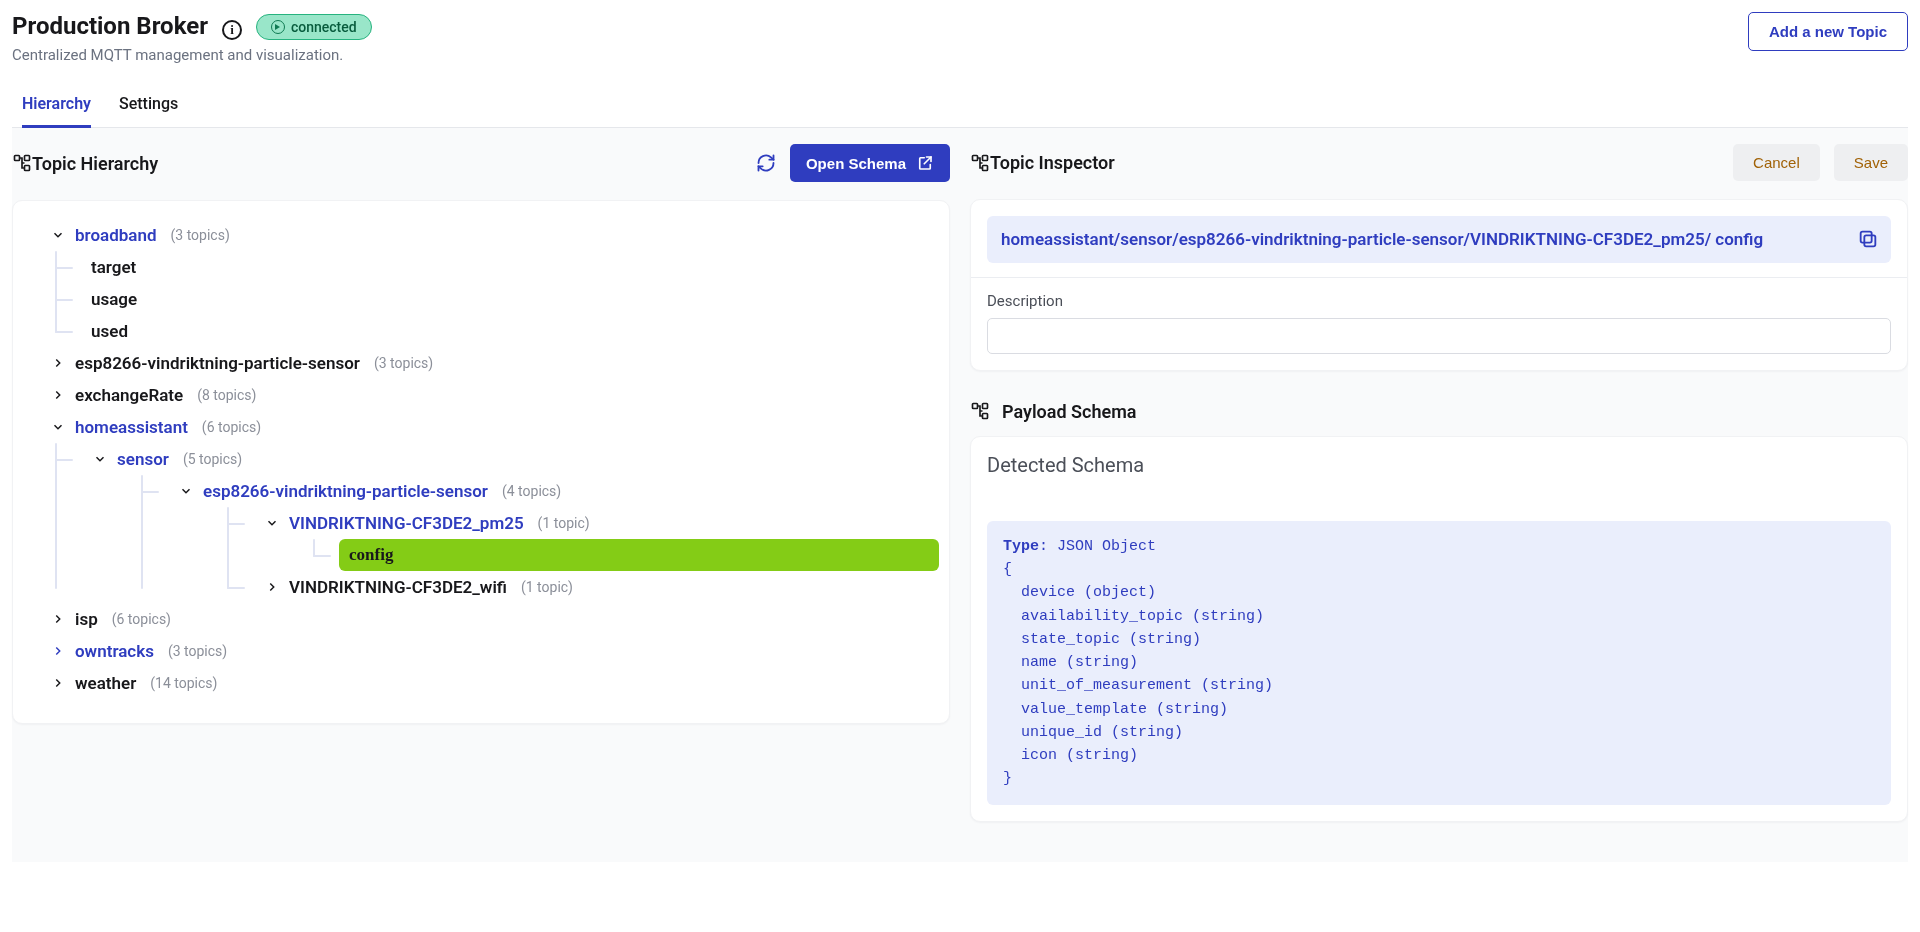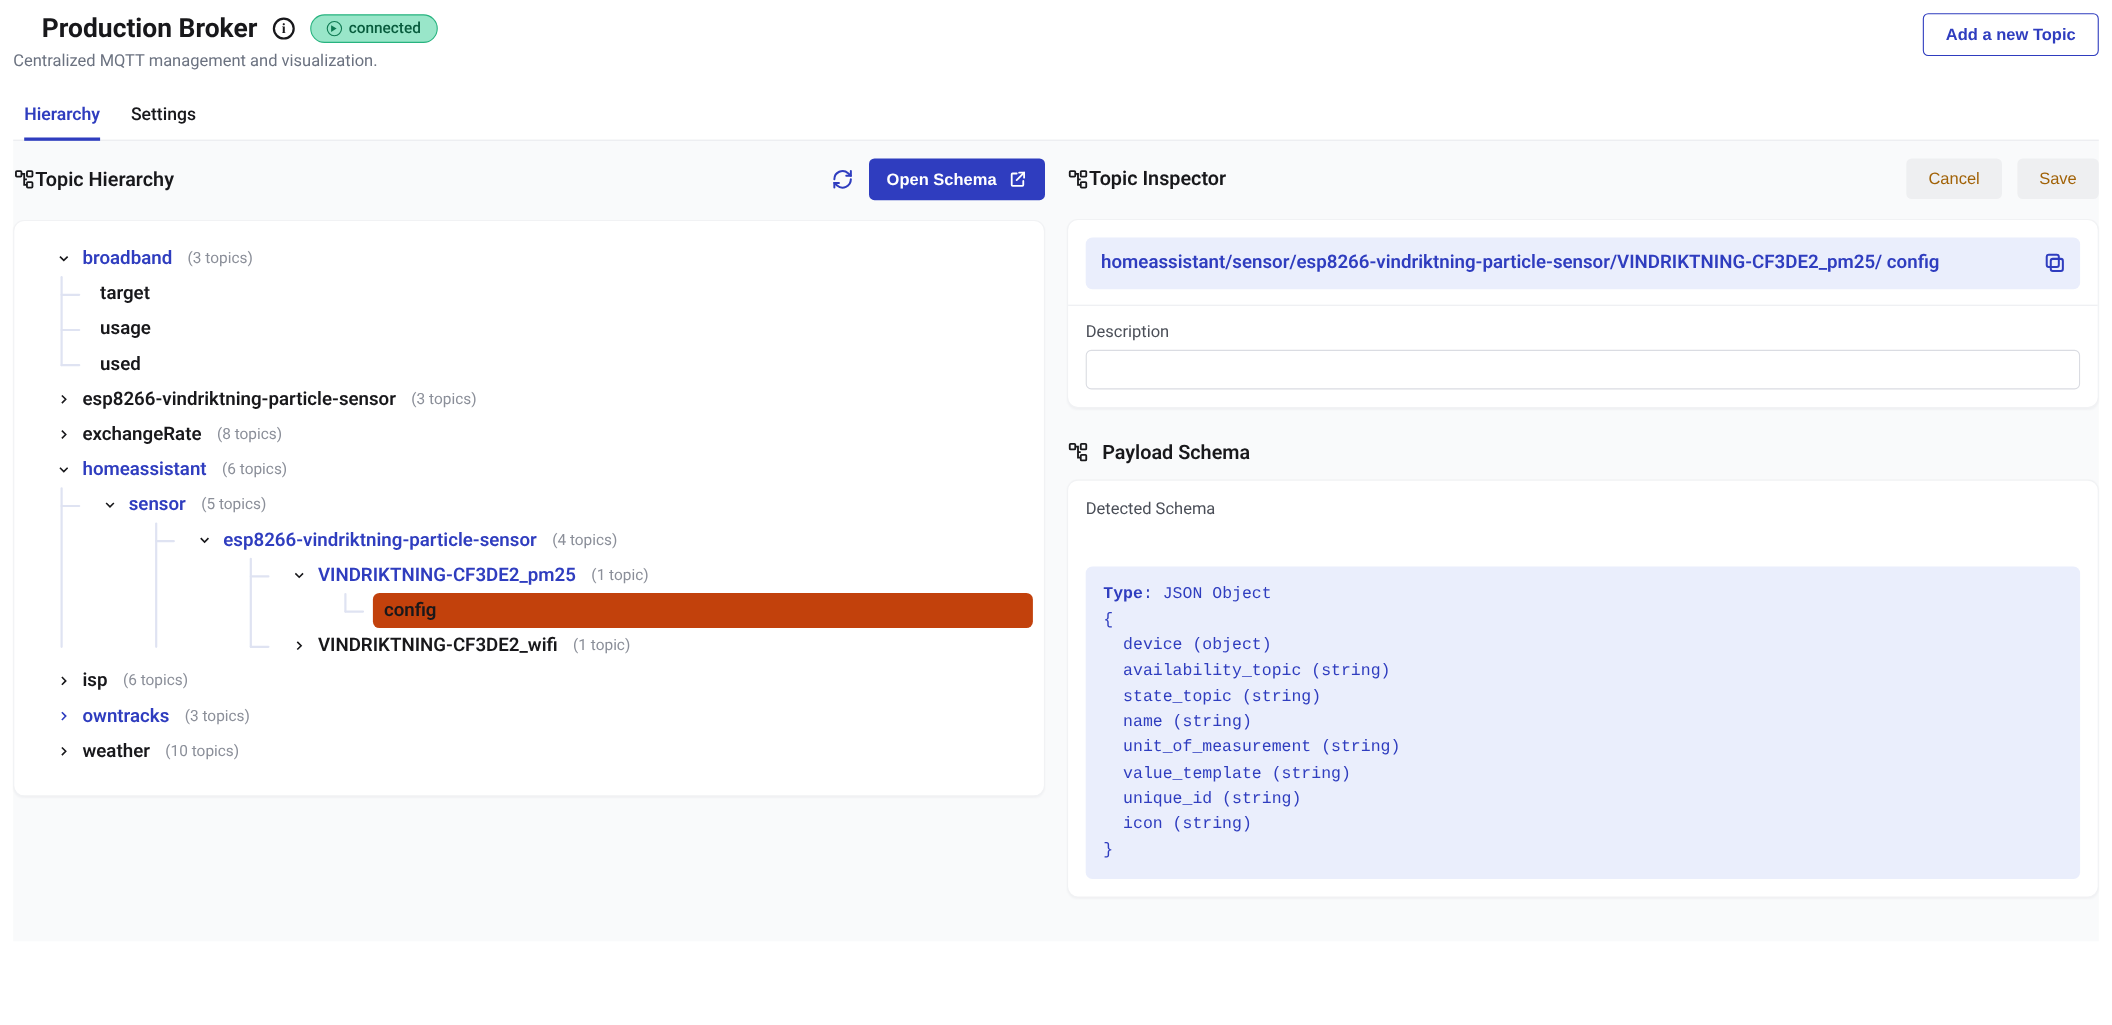--- a/index.html
+++ b/index.html
@@ -10,21 +10,21 @@
     font-size: 15px;
   }
   .page { padding: 0 12px; }
   .header {
     display: flex;
     justify-content: space-between;
     align-items: flex-start;
     padding: 12px 0 0 0;
   }
   .header-left { display: flex; flex-direction: column; gap: 6px; }
-  .title-row { display: flex; align-items: center; gap: 14px; margin-left: 26px; }
+  .title-row { display: flex; align-items: flex-end; gap: 14px; }
   .page-title { font-size: 24px; font-weight: 700; }
   .info-icon {
     width: 20px; height: 20px; border: 2px solid #18181b; border-radius: 50%;
     display: inline-flex; align-items: center; justify-content: center;
     font-size: 13px; font-weight: 700; font-family: serif;
   }
   .status-badge {
     display: inline-flex; align-items: center; gap: 6px;
     background: #99e6c9; border: 1.5px solid #27b37f;
     color: #085c3d; border-radius: 999px;
@@ -67,21 +67,21 @@
   .card {
     background:#fff; border:1px solid #f1f2f4; border-radius:10px;
     box-shadow: 0 1px 2px rgba(16,24,40,0.04);
     padding: 18px 10px 24px 10px;
   }
   .tree { list-style:none; }
   .tree-row {
     display:flex; align-items:center; gap:8px; padding:4px 10px; line-height:24px;
     cursor:pointer; border-radius:4px;
   }
-  .tree-row.selected { background:#c2410c; }
+  .tree-row.selected { background:#84cc16;font-family:Liberation Serif, serif; }
   .chevron { width:18px; height:18px; display:inline-flex; align-items:center; justify-content:center; color:#18181b; flex-shrink:0; }
   .chevron svg { width:14px; height:14px; }
   .node-label { font-size:17px; font-weight:600; }
   .node-label.link { color:#2f3dbf; }
   .node-count { color:#8b8f99; font-size:14px; font-weight:400; margin-left:6px; }
   .leaf-label { font-size:17px; font-weight:600; color:#18181b; }
   .indent-1 { padding-left: 26px; text-align: right; }
   .child-wrap { position: relative; margin-left: 10px; }
   .connector-v { position:absolute; left:22px; top:0; bottom:14px; width:2px; background:#dfe3f2; border-radius:2px; }
   .child-item { position:relative; padding-left:48px; }
@@ -102,21 +102,21 @@
     width:22px; height:22px; color:#2f3dbf; cursor:pointer;
   }
   .divider { height:1px; background:#ebedf1; margin:14px -16px; }
   .field-label { font-size:15px; color:#4b4f58; margin-bottom:8px; }
   .text-input {
     width:100%; border:1.5px solid #dadce2; border-radius:5px; height:36px; padding:0 10px;
     font-size:15px;
   }
   .section-title-row { display:flex; align-items:center; gap:12px; margin:30px 0 14px 0; }
   .section-title { font-size:18px; font-weight:600; }
-  .schema-sub { font-size:15px; color:#4b4f58; margin-bottom:10px; }
+  .schema-sub { font-size:20px; color:#4b4f58; margin-bottom:10px; }
   .code-box {
     background:#eaeefc; border-radius:6px; padding:14px 16px;
     font-family: "SFMono-Regular", Consolas, "Liberation Mono", Menlo, monospace;
     font-size:15px; color:#2f3dbf; line-height:1.55; white-space:pre;margin-top:44px;
   }
   .code-label { font-weight:700; }
   .hover-wrap { border-radius:6px; }
 </style>
 </head>
 <body>
@@ -338,21 +338,21 @@
             </li>
 
             <li>
               <div class="tree-row indent-1">
                 <span class="chevron">
                   <svg viewBox="0 0 24 24" fill="none" stroke="currentColor" stroke-width="2.5">
                       <path d="M9 6l6 6-6 6"></path>
                     </svg>
                 </span>
                 <span class="node-label">weather</span>
-                <span class="node-count">(10 topics)</span>
+                <span class="node-count">(14 topics)</span>
               </div>
             </li>
 
           </ul>
         </div>
       </div>
 
       <div class="col-right">
         <div class="panel-head">
           <div class="panel-title">

